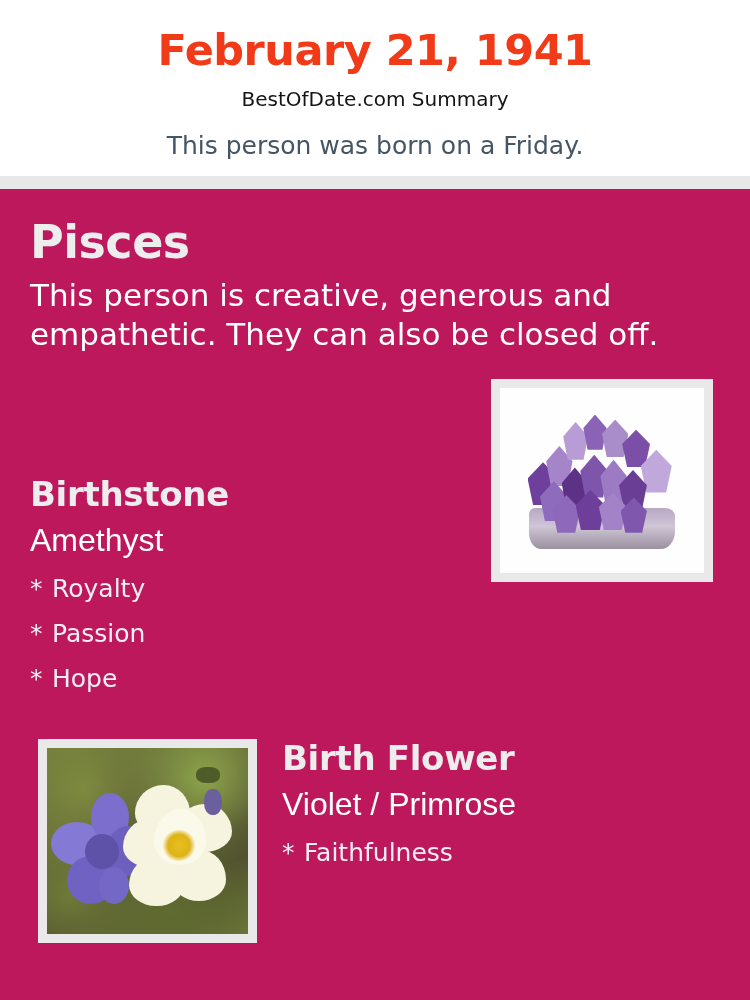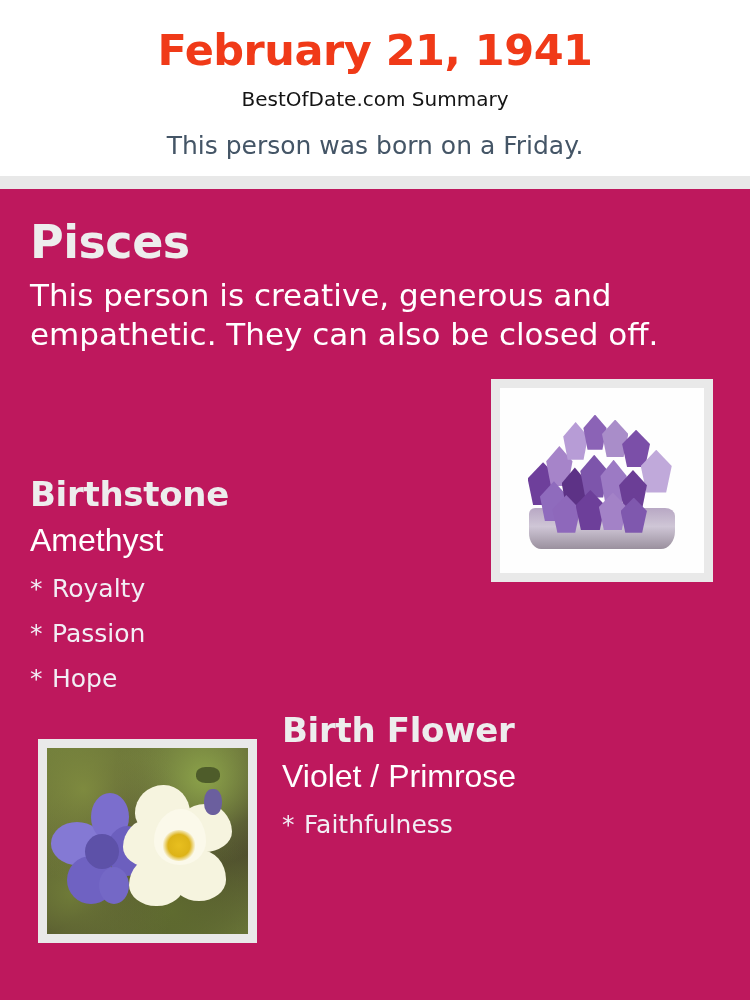--- a/index.html
+++ b/index.html
@@ -237,21 +237,21 @@
   }
   .primrose-center {
     position: absolute;
     background: radial-gradient(circle, #e8bf1f 0%, #ddb318 48%, rgba(221,179,24,0) 72%);
     border-radius: 50%;
   }
 
   
   .birthflower {
     position: absolute;
-    top: 516px;
+    top: 544px;
     left: 0;
     width: 744px;
     height: 230px;
   }
   .birthflower-text {
     position: absolute;
     left: 282px;
     top: 0;
     width: 440px;
   }

